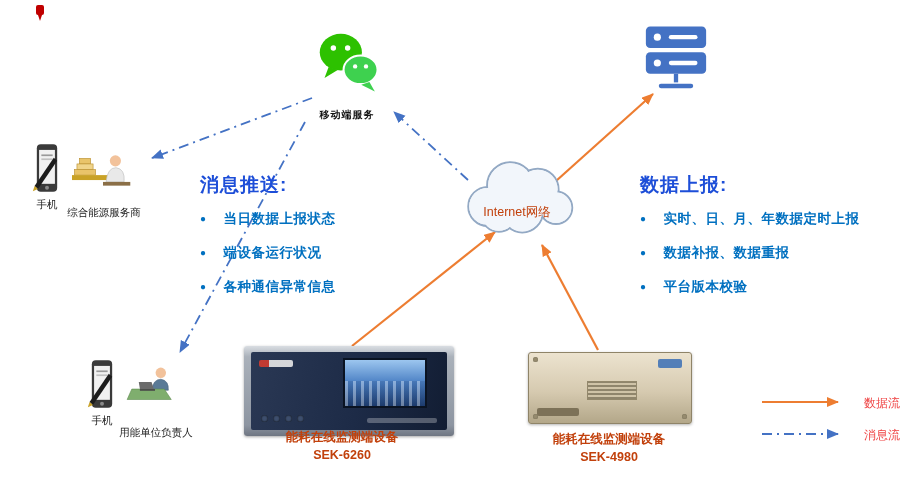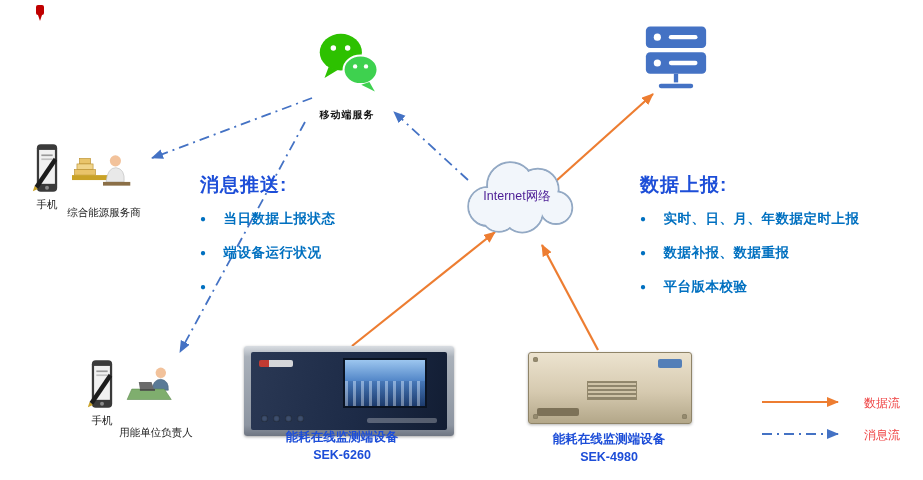--- a/index.html
+++ b/index.html
@@ -5,23 +5,23 @@
   html,body{margin:0;padding:0;background:#fff;font-family:"Liberation Sans",sans-serif;}
   .canvas{position:relative;width:923px;height:480px;background:#fff;overflow:hidden;}
   .abs{position:absolute;}
   .center{text-align:center;}
   .node-title{font-size:10px;font-weight:bold;color:#111;letter-spacing:1px;}
   .mini-label{font-size:10.5px;color:#222;text-align:center;}
   .info-title{font-size:19px;font-weight:bold;color:#1d4ed8;margin-bottom:11px;letter-spacing:1px;}
   .info-list{list-style:none;margin:0;padding:0;}
   .info-item{display:flex;align-items:flex-start;margin-bottom:15px;font-size:13.5px;font-weight:bold;color:#0070C0;line-height:19px;letter-spacing:.5px;}
   .info-item .dot{font-size:10px;margin-right:17px;line-height:19px;}
-  .device-label{font-size:12.5px;font-weight:bold;color:#1d4ed8;text-align:center;line-height:18px;}
+  .device-label{font-size:12.5px;font-weight:bold;color:#c2410c;text-align:center;line-height:18px;}
   .legend-label{font-size:12px;color:#ef4444;}
-  .cloud-label{font-size:12.5px;color:#4c1d95;}
+  .cloud-label{font-size:12.5px;color:#c2410c;margin-top:16px;}
 
   
   .device1{width:196px;height:78px;border-radius:3px;background:linear-gradient(180deg,#d9dde2,#aab1ba 12%,#8d95a1 88%,#6f7682);padding:6px 7px;box-shadow:0 1px 3px rgba(0,0,0,.35);}
   .device1 .panel{position:relative;width:100%;height:100%;border-radius:2px;background:linear-gradient(100deg,#2a3854,#1d2b47 55%,#121d33);}
   .device1 .screen{position:absolute;left:92px;top:6px;width:80px;height:46px;border:2px solid #0a1322;background:linear-gradient(180deg,#9cc6ef,#4b80c4 50%,#1e3e71);}
   .device1 .skyline{position:absolute;left:0;bottom:0;width:100%;height:55%;background:repeating-linear-gradient(90deg,rgba(255,255,255,.35) 0 3px,rgba(20,40,80,.15) 3px 8px);}
   .device1 .brand{position:absolute;left:8px;top:8px;width:34px;height:7px;border-radius:2px;background:linear-gradient(90deg,#d23b2f 0 30%,#e8e8e8 30%);opacity:.9;}
   .device1 .btnrow{position:absolute;left:10px;bottom:8px;display:flex;gap:5px;}
   .device1 .btn{width:7px;height:7px;border-radius:50%;background:#3e4f6e;box-shadow:inset 0 0 2px #000;}
   .device1 .cap{position:absolute;right:10px;bottom:7px;width:70px;height:5px;border-radius:2px;background:rgba(255,255,255,.28);}
@@ -156,20 +156,21 @@
       <li class="info-item">
           <span class="dot">●</span>
           <span>当日数据上报状态</span>
         </li>
       <li class="info-item">
           <span class="dot">●</span>
           <span>端设备运行状况</span>
         </li>
       <li class="info-item">
           <span class="dot">●</span>
+          <span>各种通信异常信息</span>
         </li>
     </ul>
   </div>
 
   <div class="abs" style="left:640px;top:172px;width:275px;">
     <div class="info-title">数据上报:</div>
     <ul class="info-list">
       <li class="info-item">
           <span class="dot">●</span>
           <span>实时、日、月、年数据定时上报</span>

